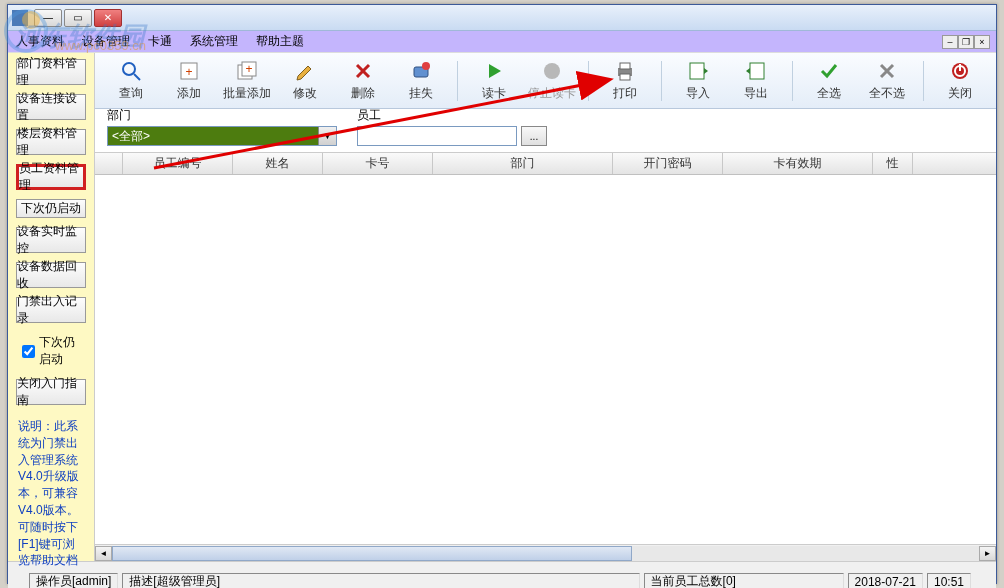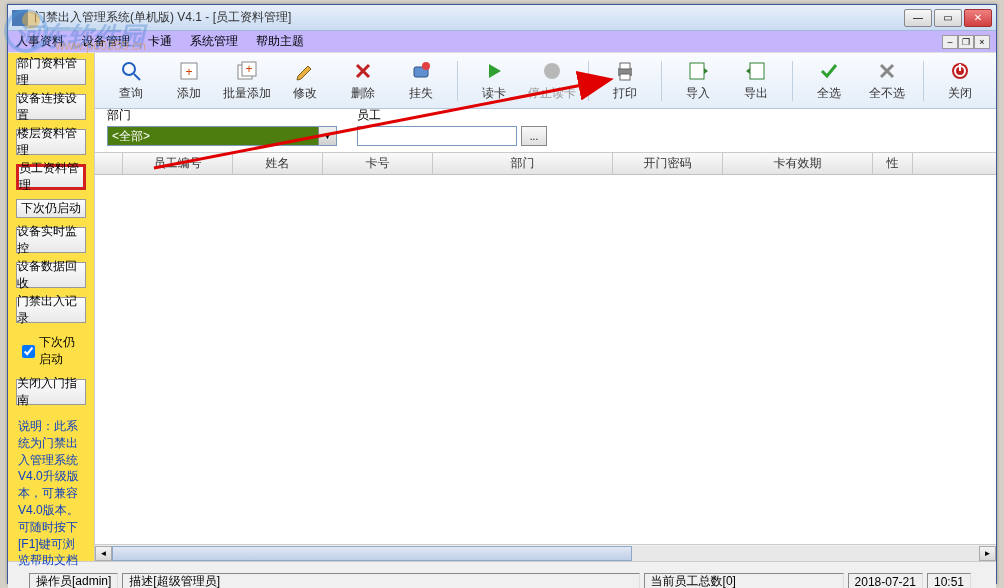--- a/index.html
+++ b/index.html
@@ -21,21 +21,21 @@
 .watermark-logo::after { content:""; position:absolute; width:18px; height:18px; background:rgba(240,180,60,0.5); border-radius:50%; left:22px; top:6px; }
 
 .menubar { height: 22px; background: #c4b5fd; display: flex; align-items: center; padding: 0 8px; gap: 18px; border-bottom: 1px solid #ddd; }
 .menubar span { cursor: pointer; }
 
 .mdi-controls { position: absolute; right: 6px; top: 30px; display: flex; gap: 0; }
 .mdi-controls .mdibtn { width: 16px; height: 14px; border: 1px solid #999; background: #eee; font-size: 9px; display: flex; align-items: center; justify-content: center; cursor: pointer; }
 
 .content { display: flex; height: calc(100% - 26px - 22px - 22px); }
 
-.sidebar { width: 160px; background: #fde047; border-right: 1px solid #ccc; padding: 6px 8px; display: flex; flex-direction: column; gap: 9px; justify-content: space-between; }
+.sidebar { width: 160px; background: #fef9c3; border-right: 1px solid #ccc; padding: 6px 8px; display: flex; flex-direction: column; gap: 9px; justify-content: space-between; }
 .sidebtn { height: 26px; border: 1px solid #999; background: linear-gradient(#fdfdfd,#e8e8e8); display: flex; align-items: center; justify-content: center; cursor: pointer; }
 .sidebtn.active { border: 3px solid #d02020; }
 .sidecheck { display: flex; align-items: center; gap: 4px; padding: 2px 6px; }
 .sidetext { color: #1040c0; line-height: 1.4; padding: 4px 2px; }
 
 .main { flex: 1; display: flex; flex-direction: column; background: #fff; }
 
 .toolbar { height: 56px; background: linear-gradient(#fafcff,#e4edf8); border-bottom: 1px solid #b8c8dc; display: flex; align-items: center; padding: 0 12px; gap: 10px; }
 .toolbtn { width: 48px; display: flex; flex-direction: column; align-items: center; gap: 2px; cursor: pointer; padding: 2px; }
 .toolbtn .ticon { width: 24px; height: 24px; display: flex; align-items: center; justify-content: center; }
@@ -69,21 +69,20 @@
 <body>
 
 <div class="watermark-logo"></div>
 <div class="watermark">河东软件园</div>
 <div class="watermark-url">www.pc0359.cn</div>
 
 <div class="window">
 
   <div class="titlebar">
     <div class="icon"></div>
-    <div class="title">门禁出入管理系统(单机版)  V4.1 - [员工资料管理]</div>
     <div class="winbtns">
       <div class="winbtn">—</div>
       <div class="winbtn">▭</div>
       <div class="winbtn close">✕</div>
     </div>
   </div>
 
   <div class="menubar">
     <span>人事资料</span>
     <span>设备管理</span>

